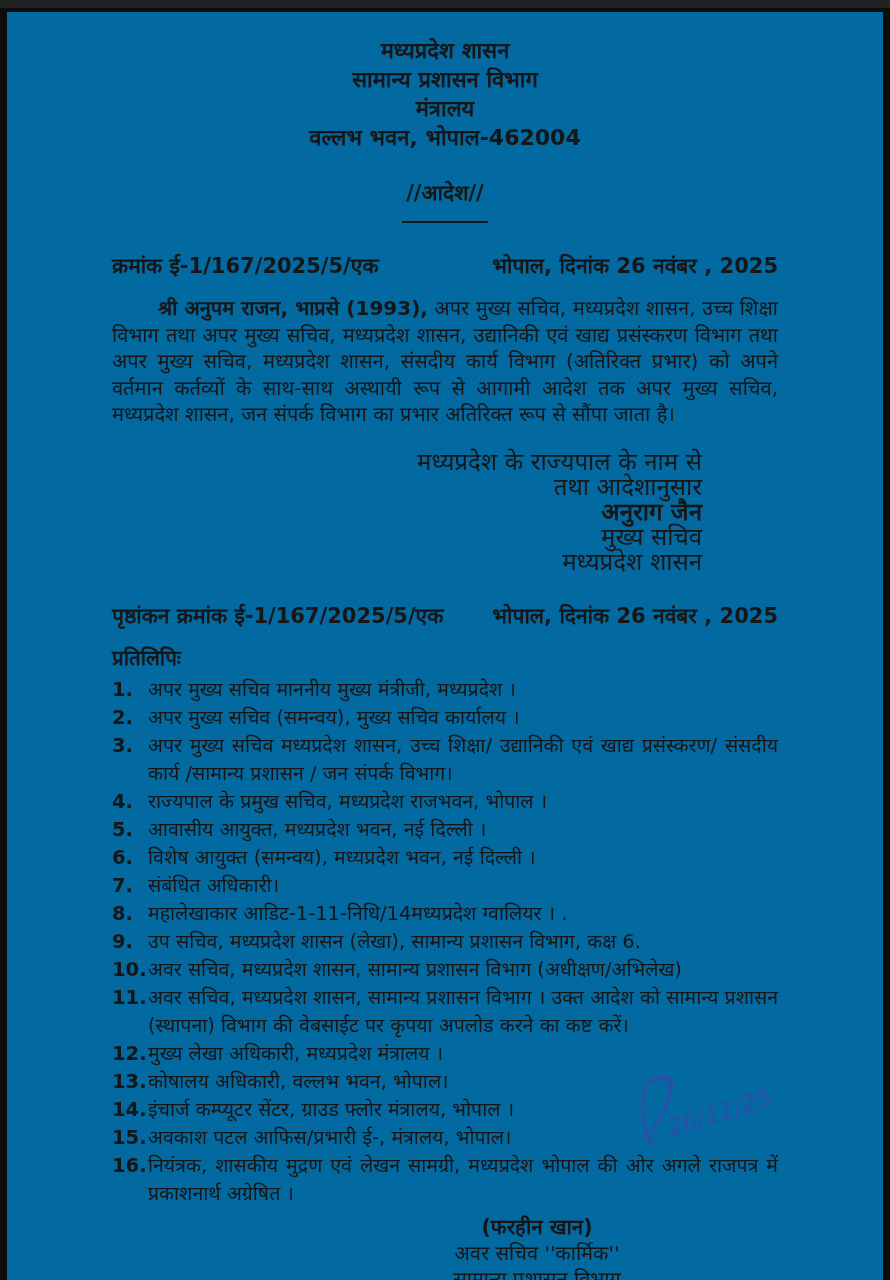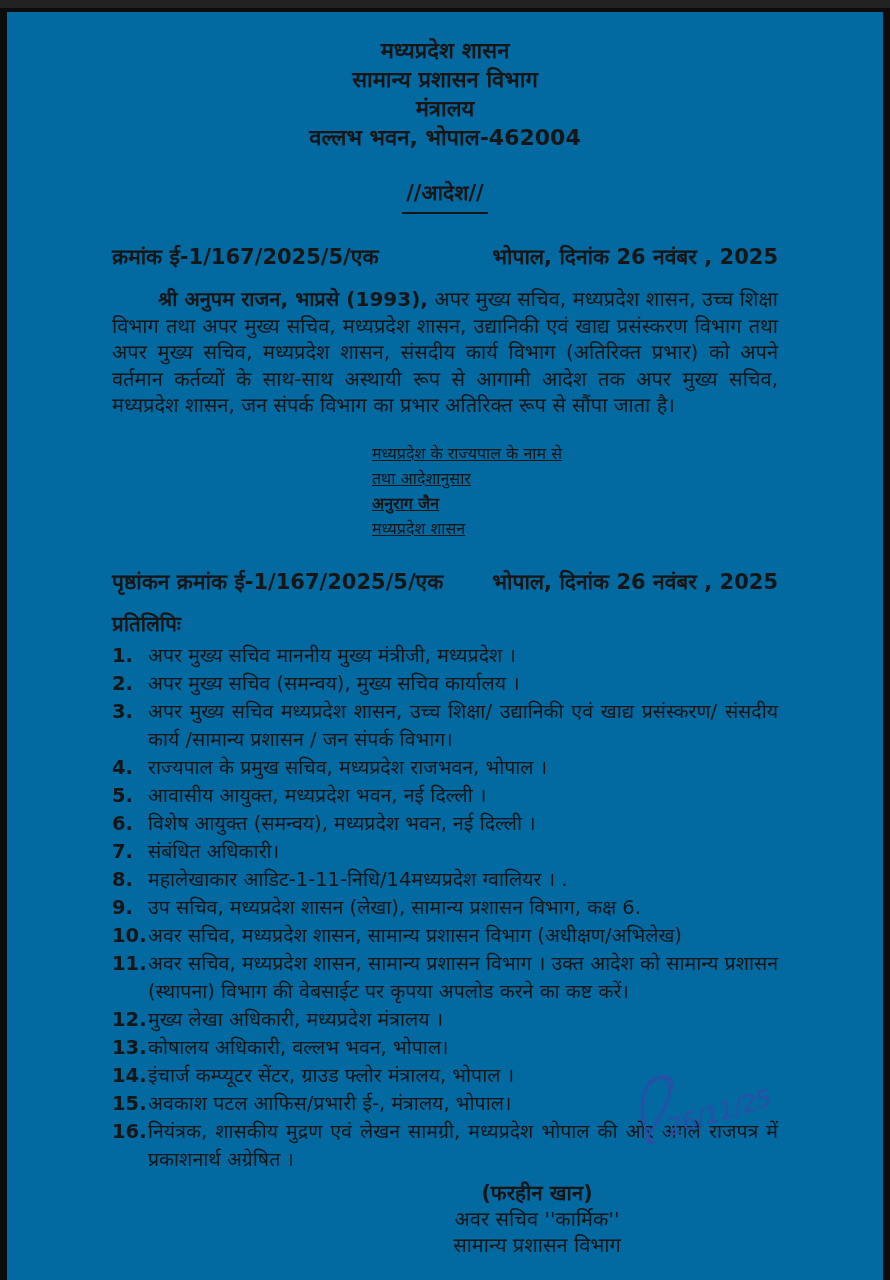--- a/index.html
+++ b/index.html
@@ -15,30 +15,30 @@
   .edge.bottom { left:0; bottom:0; width:100%; height:8px; }
   .edge.left { left:0; top:0; width:7px; height:100%; }
   .edge.right { right:0; top:0; width:7px; height:100%; }
 
   .content { position:relative; padding:28px 112px 0 112px; }
 
   .letterhead { text-align:center; font-weight:bold; font-size:22px; line-height:29px; }
   .order-title-wrap { text-align:center; margin-top:26px; }
   .order-title {
     display:inline-block; font-weight:bold; font-size:21px;
-    border-bottom:2px solid #161616; padding:0 4px 6px 4px;
+    border-bottom:2px solid #161616; padding:0 4px 15px 4px;
   }
   .ref-row { display:flex; justify-content:space-between; margin-top:28px;
     font-weight:bold; font-size:21px;gap:44px; }
   .para { margin-top:16px; font-size:20px; line-height:26.5px; text-align:justify;
     text-indent:46px; }
   .para b { font-weight:bold; }
 
-  .authority { margin:22px 76px 0 auto; width:330px; text-align:left;
-    font-size:16px; line-height:25px;text-decoration:underline; }
+  .authority { margin:22px 76px 0 auto; width:330px; text-align:right;
+    font-size:24px; line-height:25px; }
   .authority .name { font-weight:bold; }
 
   .endorse-row { display:flex; justify-content:space-between; margin-top:26px;
     font-weight:bold; font-size:21px; }
   .copy-label { margin-top:14px; font-weight:bold; font-size:20.5px; }
 
   .copy-list { margin-top:5px; list-style:none; }
   .copy-item { display:flex; font-size:19.5px; line-height:28px; }
   .copy-item .num { flex:0 0 36px; font-weight:bold; }
   .copy-item .txt { flex:1; text-align:justify; }
@@ -75,20 +75,21 @@
       <span>क्रमांक ई-1/167/2025/5/एक</span>
       <span>भोपाल, दिनांक 26 नवंबर , 2025</span>
     </div>
 
     <p class="para"><b>श्री अनुपम राजन, भाप्रसे (1993),</b><span> अपर मुख्य सचिव, मध्यप्रदेश शासन, उच्च शिक्षा विभाग तथा अपर मुख्य सचिव, मध्यप्रदेश शासन, उद्यानिकी एवं खाद्य प्रसंस्करण विभाग तथा अपर मुख्य सचिव, मध्यप्रदेश शासन, संसदीय कार्य विभाग (अतिरिक्त प्रभार) को अपने वर्तमान कर्तव्यों के साथ-साथ अस्थायी रूप से आगामी आदेश तक अपर मुख्य सचिव, मध्यप्रदेश शासन, जन संपर्क विभाग का प्रभार अतिरिक्त रूप से सौंपा जाता है।</span></p>
 
     <div class="authority">
       <div>मध्यप्रदेश के राज्यपाल के नाम से</div>
       <div>तथा आदेशानुसार</div>
       <div class="name">अनुराग जैन</div>
+      <div>मुख्य सचिव</div>
       <div>मध्यप्रदेश शासन</div>
     </div>
 
     <div class="endorse-row">
       <span>पृष्ठांकन क्रमांक ई-1/167/2025/5/एक</span>
       <span>भोपाल, दिनांक 26 नवंबर , 2025</span>
     </div>
 
     <div class="copy-label">प्रतिलिपिः</div>
 

